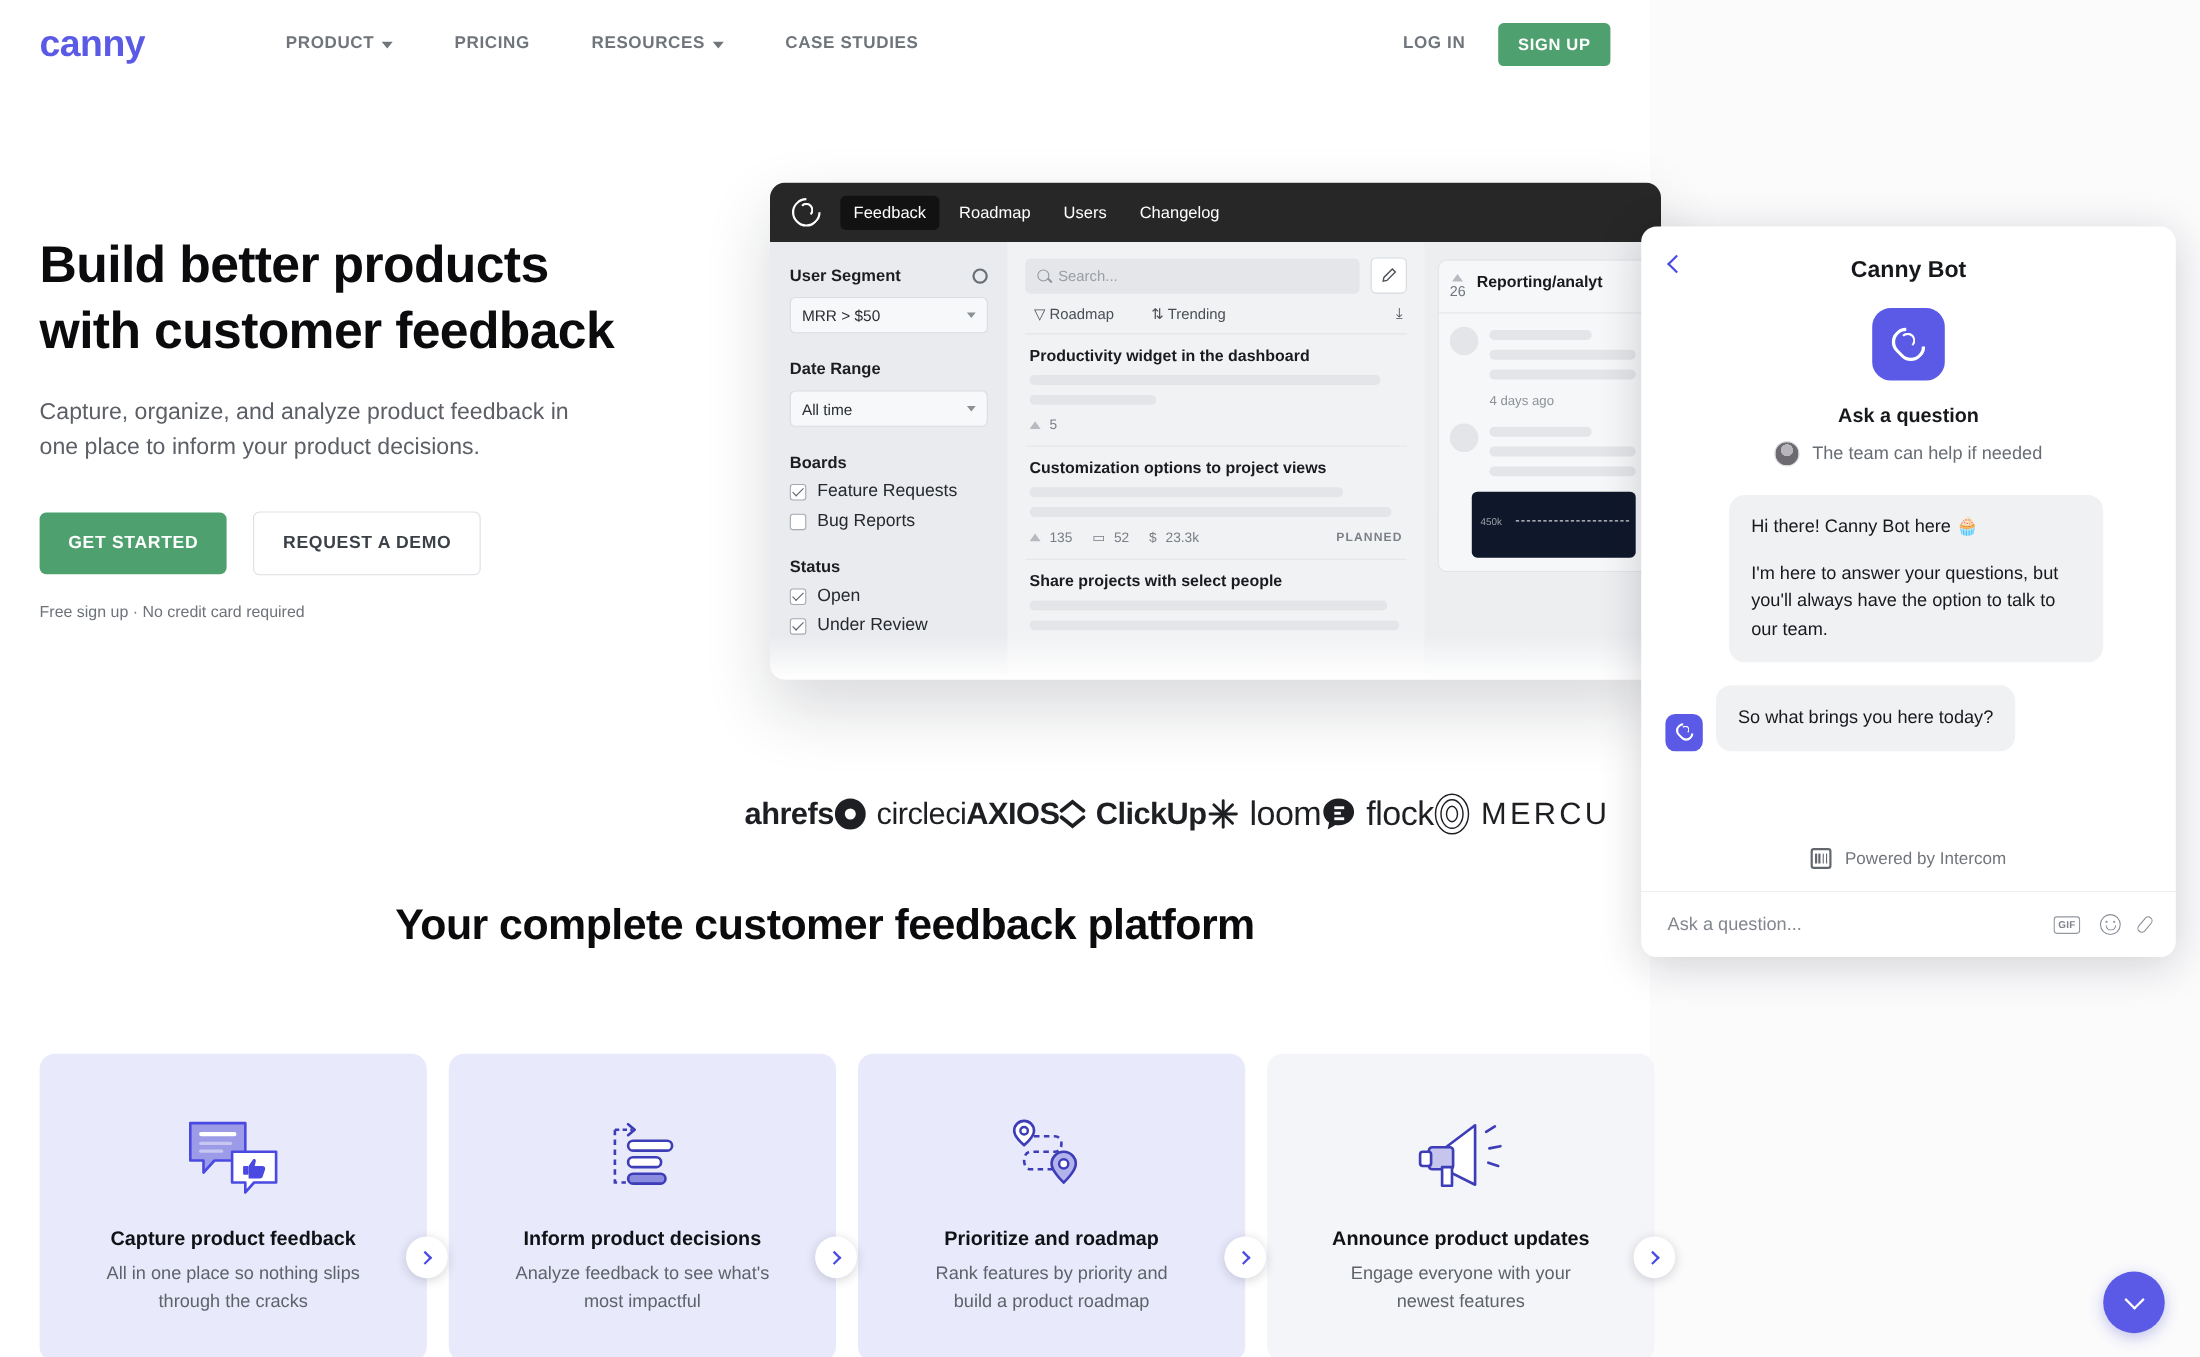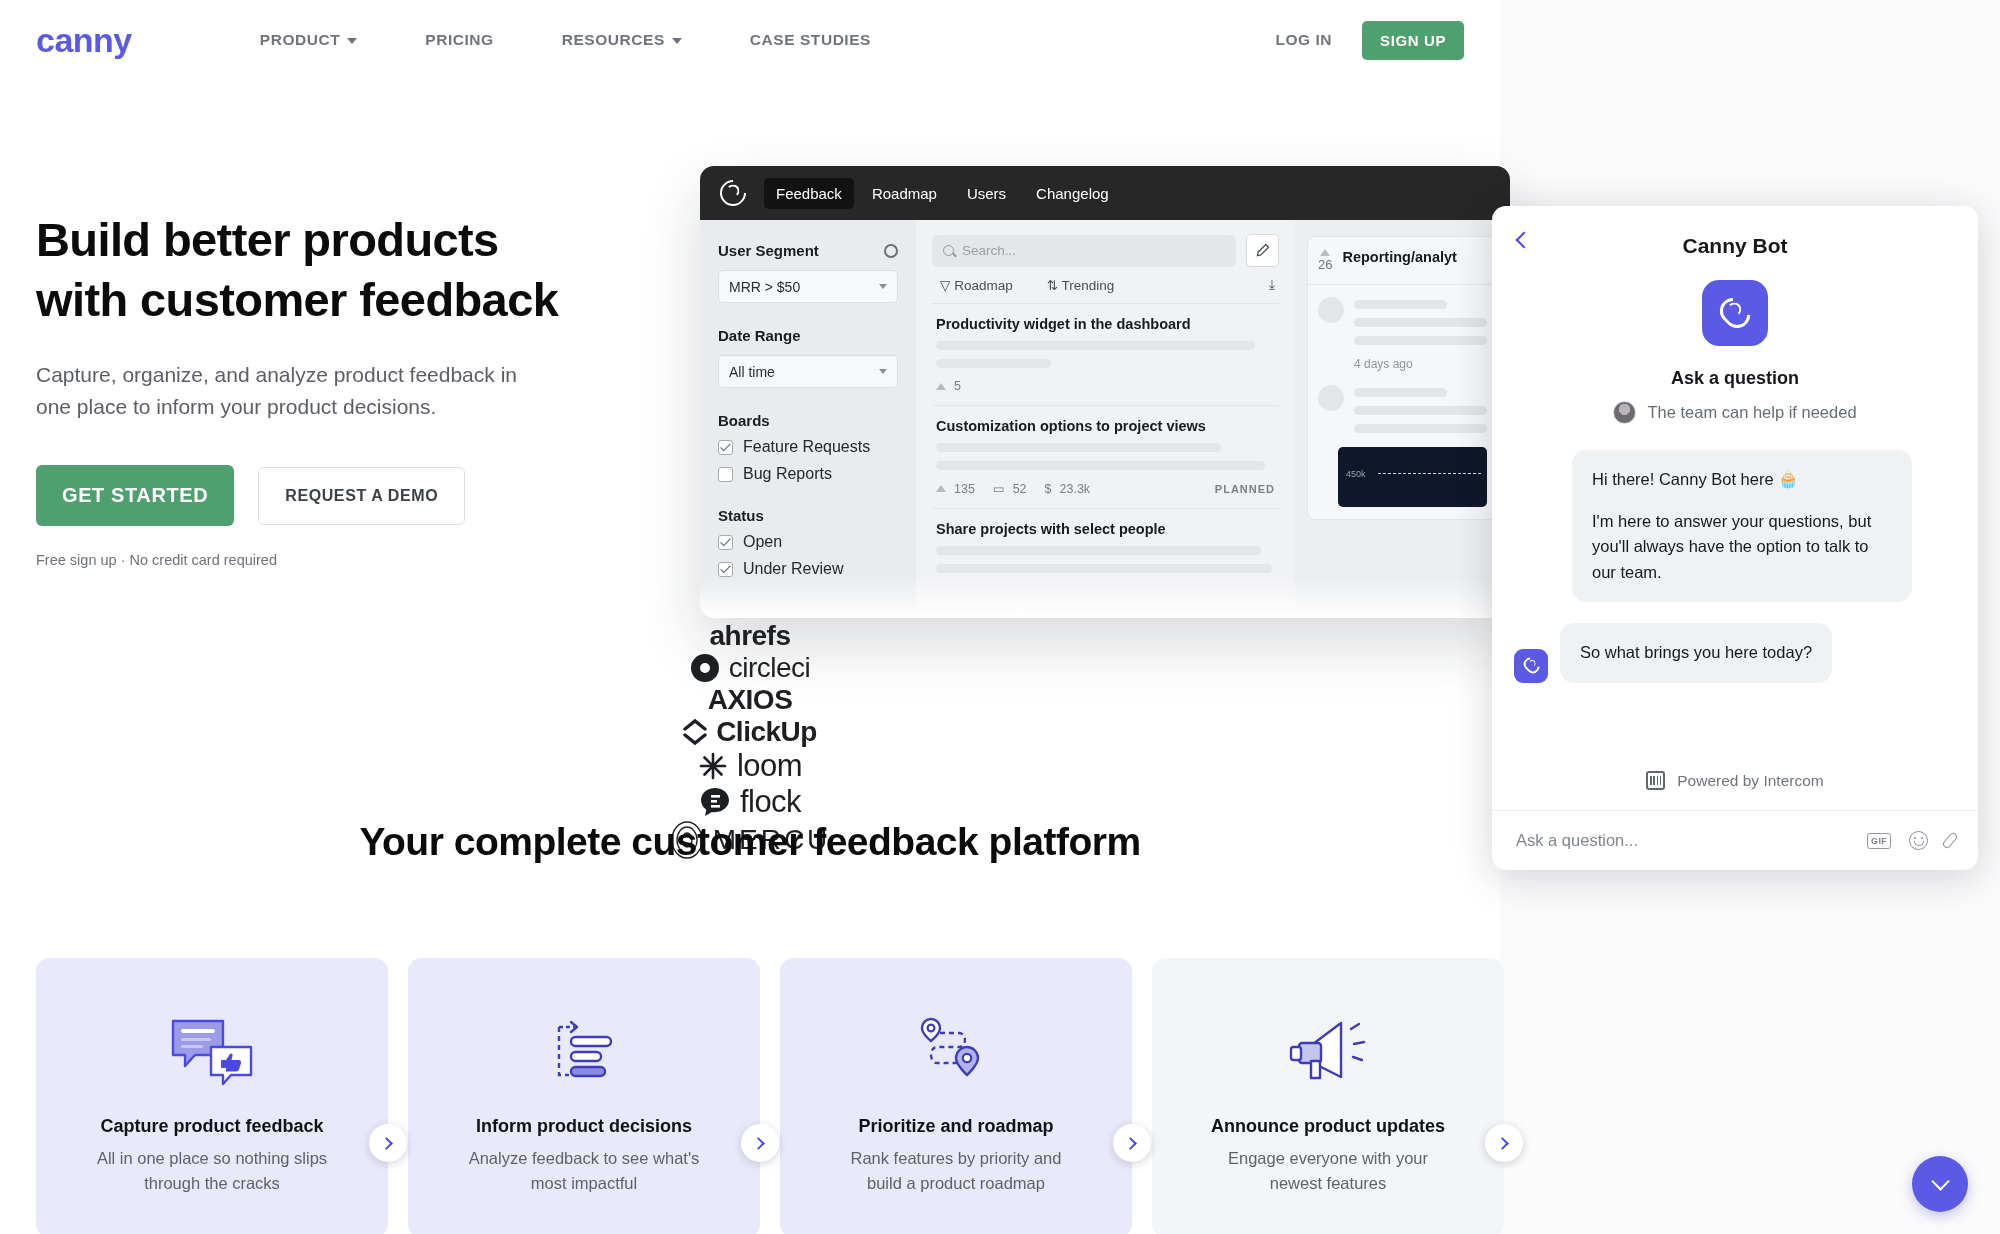--- a/index.html
+++ b/index.html
@@ -15,21 +15,21 @@
   
   .header {
     position: absolute; top: 0; left: 0; width: 1500px; height: 80px;
     display: flex; align-items: center; padding: 0 36px;
     background: #fff; z-index: 40;
   }
   .logo {
     font-size: 34px; font-weight: 700; color: #5a5ae6;
     letter-spacing: -0.5px; line-height: 1;
   }
-  .nav { display: flex; align-items: center; gap: 12px; margin-left: 100px; }
+  .nav { display: flex; align-items: center; gap: 0; margin-left: 100px; }
   .nav-item {
     font-size: 15.5px; font-weight: 700; color: #70757c;
     letter-spacing: 0.55px; padding: 10px 28px; cursor: pointer;
     display: flex; align-items: center; gap: 7px; white-space: nowrap;
   }
   .caret { display:inline-block; width:0;height:0;
     border-left:5px solid transparent;border-right:5px solid transparent;
     border-top:6px solid #70757c; margin-top:2px;}
   .header-right { margin-left: auto; display: flex; align-items: center; gap: 30px; }
   .login {
@@ -46,21 +46,21 @@
   h1.hero-title {
     font-size: 47px; font-weight: 700; line-height: 1.27; color: #0b0b0d;
     letter-spacing: -0.6px;
   }
   .hero-sub {
     margin-top: 30px; font-size: 21px; line-height: 1.52; color: #5c6066; max-width: 520px;
   }
   .hero-btns { margin-top: 42px; display: flex; gap: 24px; align-items: center; }
   .btn-primary {
     background:#4fa06f; color:#fff; border:none; border-radius:6px;
-    font-size: 20px; font-weight: 700; letter-spacing: .6px;
+    font-size: 16px; font-weight: 700; letter-spacing: .6px;
     padding: 19px 26px; cursor:pointer; font-family: inherit;
   }
   .btn-secondary {
     background:#fff; color:#3c4147; border:1px solid #dcdfe3; border-radius:6px;
     font-size: 16px; font-weight: 700; letter-spacing: .6px;
     padding: 19px 26px; cursor:pointer; font-family: inherit;
   }
   .hero-note { margin-top: 26px; font-size: 14.5px; color: #6e737a; }
 
   
@@ -136,21 +136,21 @@
   .cta-play { width:0;height:0;border-top:8px solid transparent;border-bottom:8px solid transparent;border-left:13px solid #4a4ae2;}
   .cta-text { font-size:16px; font-weight:700; color:#4a4ae2; letter-spacing:.9px; white-space:nowrap;}
 
   
   .mock-fade { position:absolute; left:0; bottom:0; width:100%; height:40px;
     background: linear-gradient(to bottom, rgba(255,255,255,0), #fff); }
 
   
   .logos {
     position:absolute; top: 700px; left: 0; width: 1500px; height: 80px;
-    display:flex; align-items:center; padding: 0 36px; gap: 0; justify-content: center; flex-direction: column;
+    display:flex; align-items:center; padding: 0 36px; gap: 0; justify-content: flex-end;
   }
   .logo-item { color:#1d1f23; font-size:28px; font-weight:800; letter-spacing:-.5px; display:flex; align-items:center; gap:9px; white-space:nowrap;}
 
   
   .sec2-title {
     position:absolute; top: 820px; left:0; width:1500px; text-align:center;
     font-size: 39px; font-weight: 700; color:#0b0b0d; letter-spacing:-.5px;
   }
   .cards { position:absolute; top: 958px; left: 36px; display:flex; gap: 20px; }
   .card {

